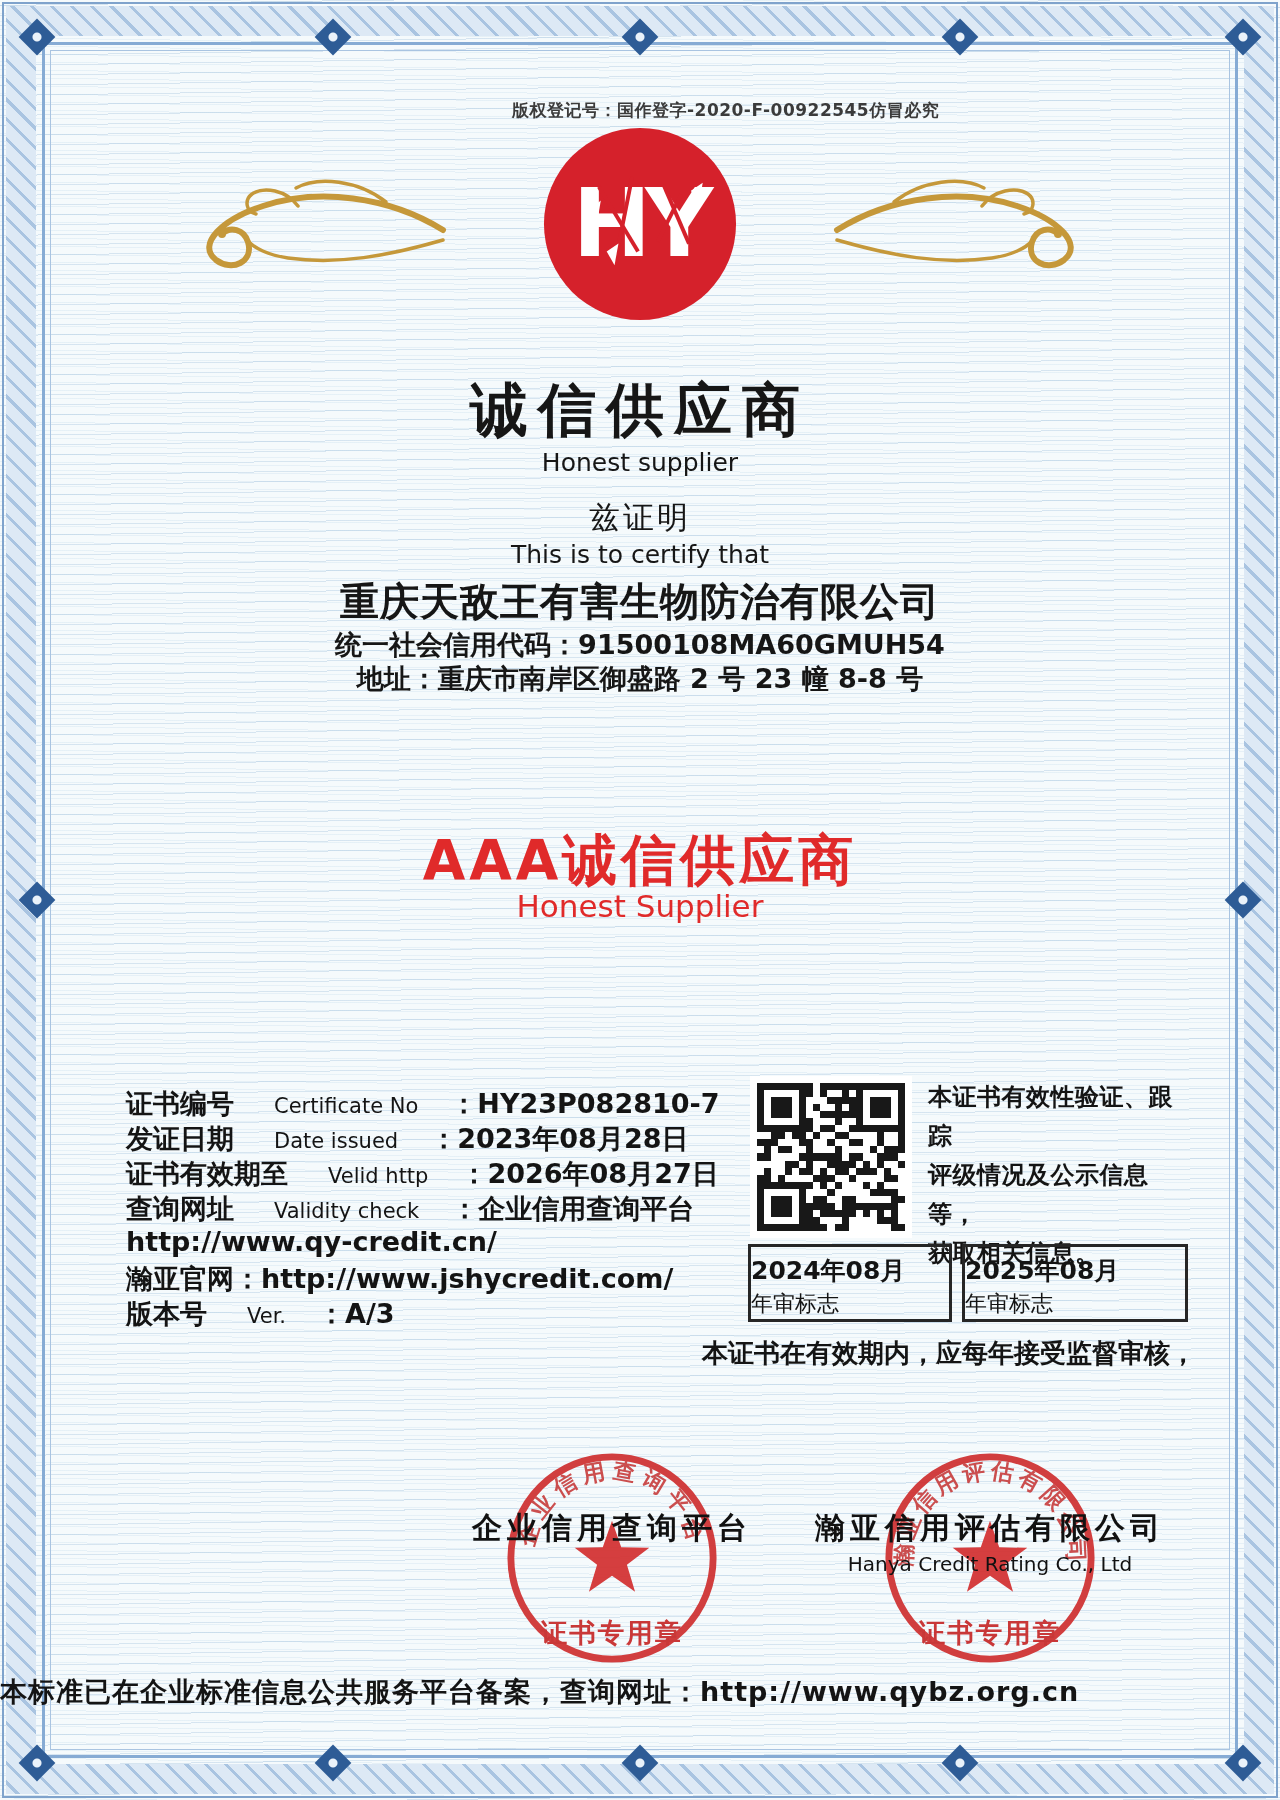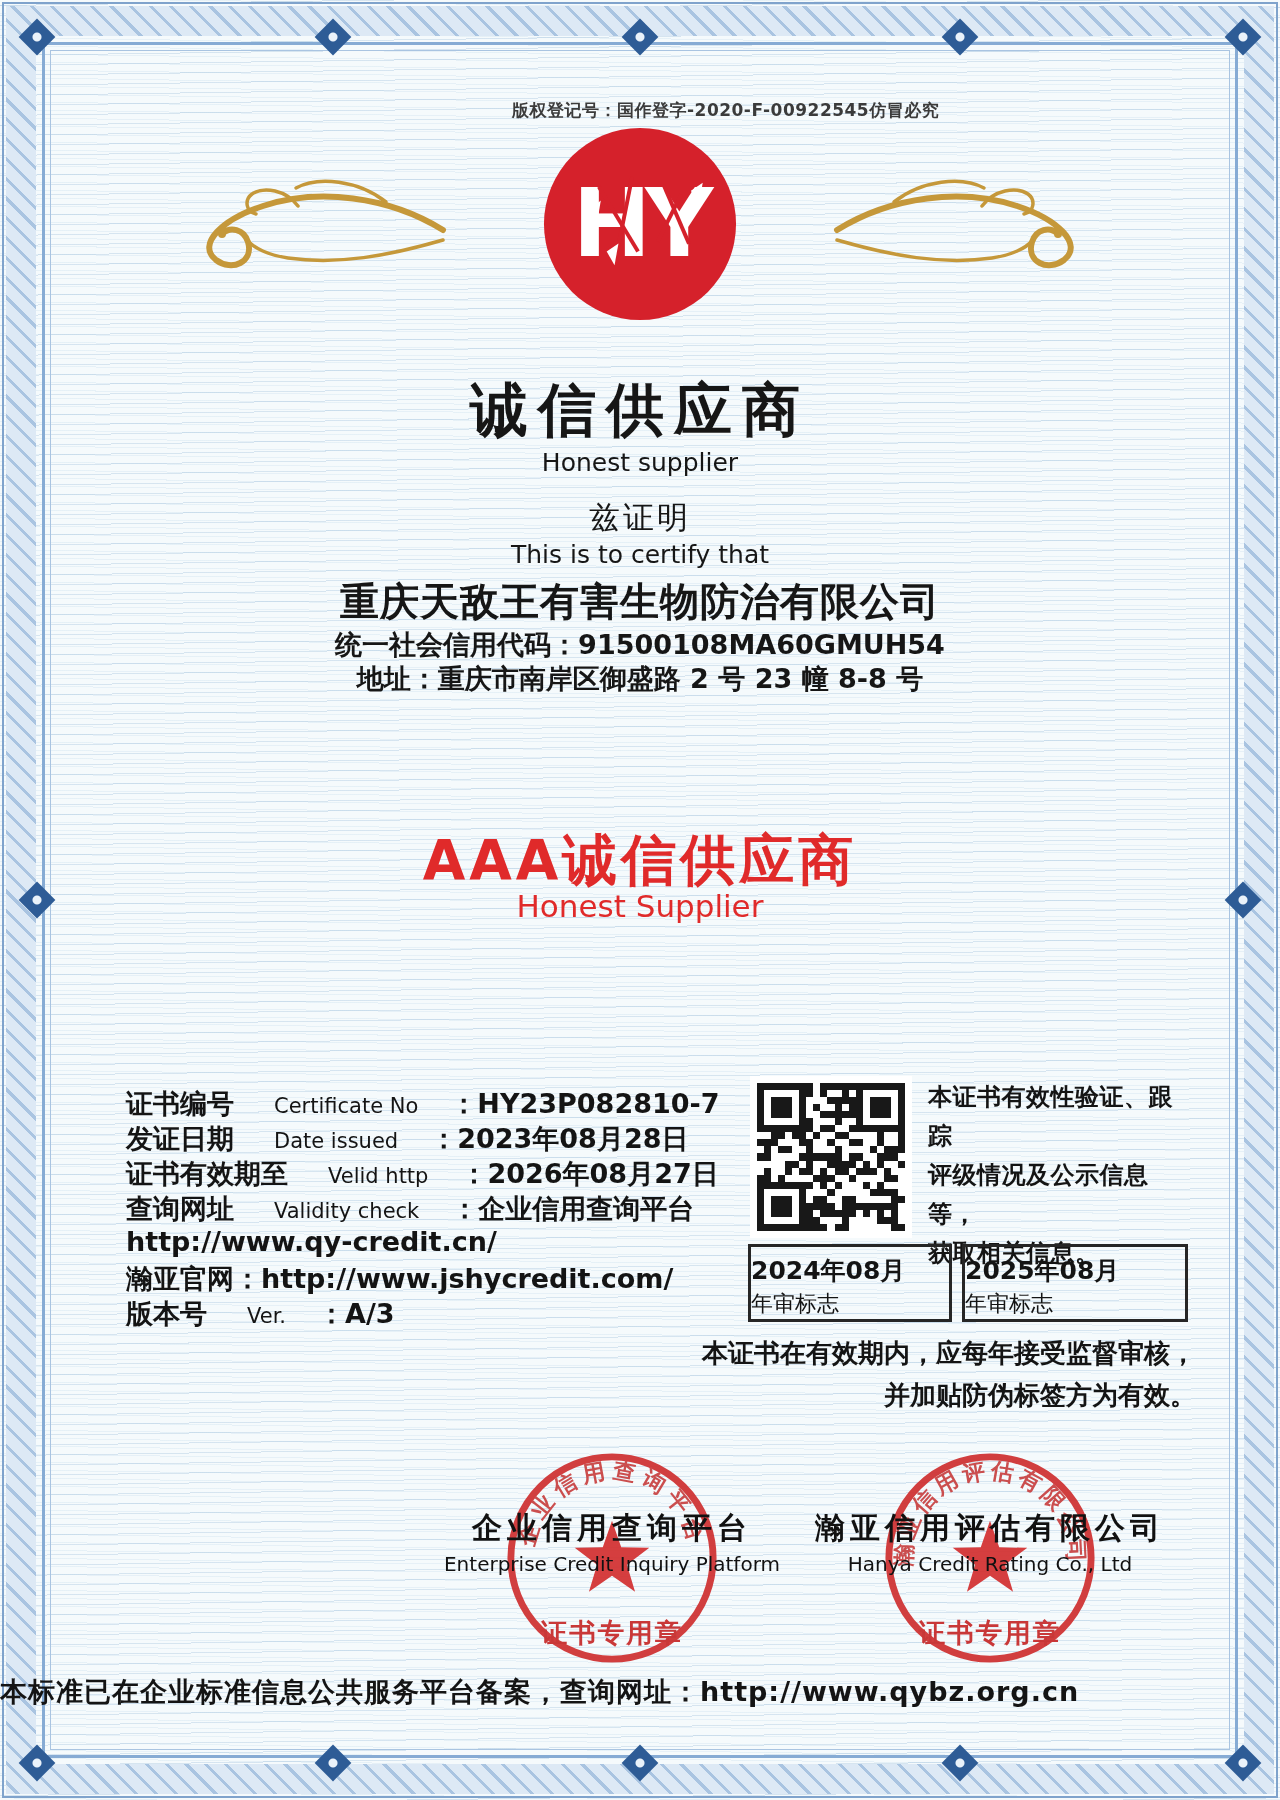--- a/index.html
+++ b/index.html
@@ -627,37 +627,35 @@
     <div class="m">2024年08月</div>
     <div class="l">年审标志</div>
   </div>
   <div class="badge b1">
     <div class="m">2025年08月</div>
     <div class="l">年审标志</div>
   </div>
 
   <div class="warning">
     <div>本证书在有效期内，应每年接受监督审核，</div>
-    <div>并加贴防伪标签方为有效。</div>
   </div>
 
   <div class="signatory s0">
     <svg class="seal" viewBox="0 0 220 220">
       <defs>
           <path id="arc0" d="M35,137 A80,80 0 1 1 185,137"></path>
         </defs>
       <circle cx="110" cy="110" r="103" fill="none" stroke="#cf2f2f" stroke-width="7"></circle>
       <polygon points="110,72 119.4,99.1 148,99.6 125.2,116.9 133.5,144.4 110,128 86.5,144.4 94.8,116.9 72,99.6 100.6,99.1" fill="#d32f2f"></polygon>
       <text font-size="23" font-weight="bold" fill="#c84040" letter-spacing="6">
         <textPath href="#arc0" startOffset="50%" text-anchor="middle">企业信用查询平台</textPath>
       </text>
       <text x="110" y="196" text-anchor="middle" font-size="27" font-weight="bold" fill="#c62828" letter-spacing="2">证书专用章</text>
     </svg>
     <div class="sig-cn">企业信用查询平台</div>
-    <div class="sig-en">Enterprise Credit Inquiry Platform</div>
   </div>
 
   <div class="signatory s1">
     <svg class="seal" viewBox="0 0 220 220">
       <defs>
           <path id="arc1" d="M35,137 A80,80 0 1 1 185,137"></path>
         </defs>
       <circle cx="110" cy="110" r="103" fill="none" stroke="#cf2f2f" stroke-width="7"></circle>
       <polygon points="110,72 119.4,99.1 148,99.6 125.2,116.9 133.5,144.4 110,128 86.5,144.4 94.8,116.9 72,99.6 100.6,99.1" fill="#d32f2f"></polygon>
       <text font-size="23" font-weight="bold" fill="#c84040" letter-spacing="4">

